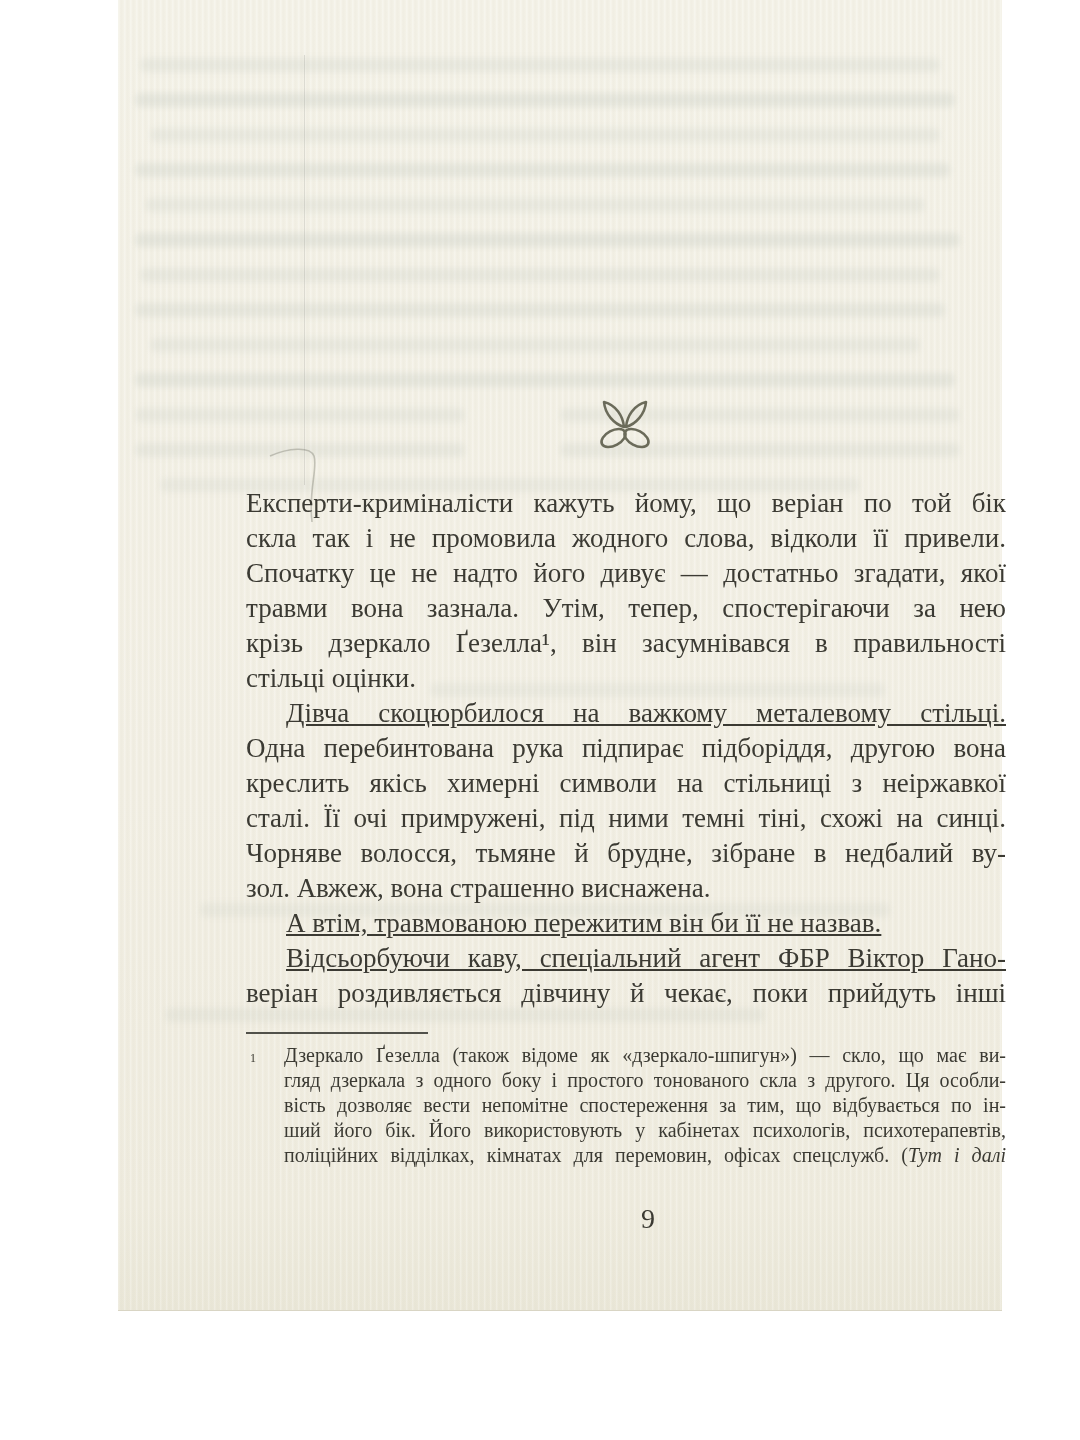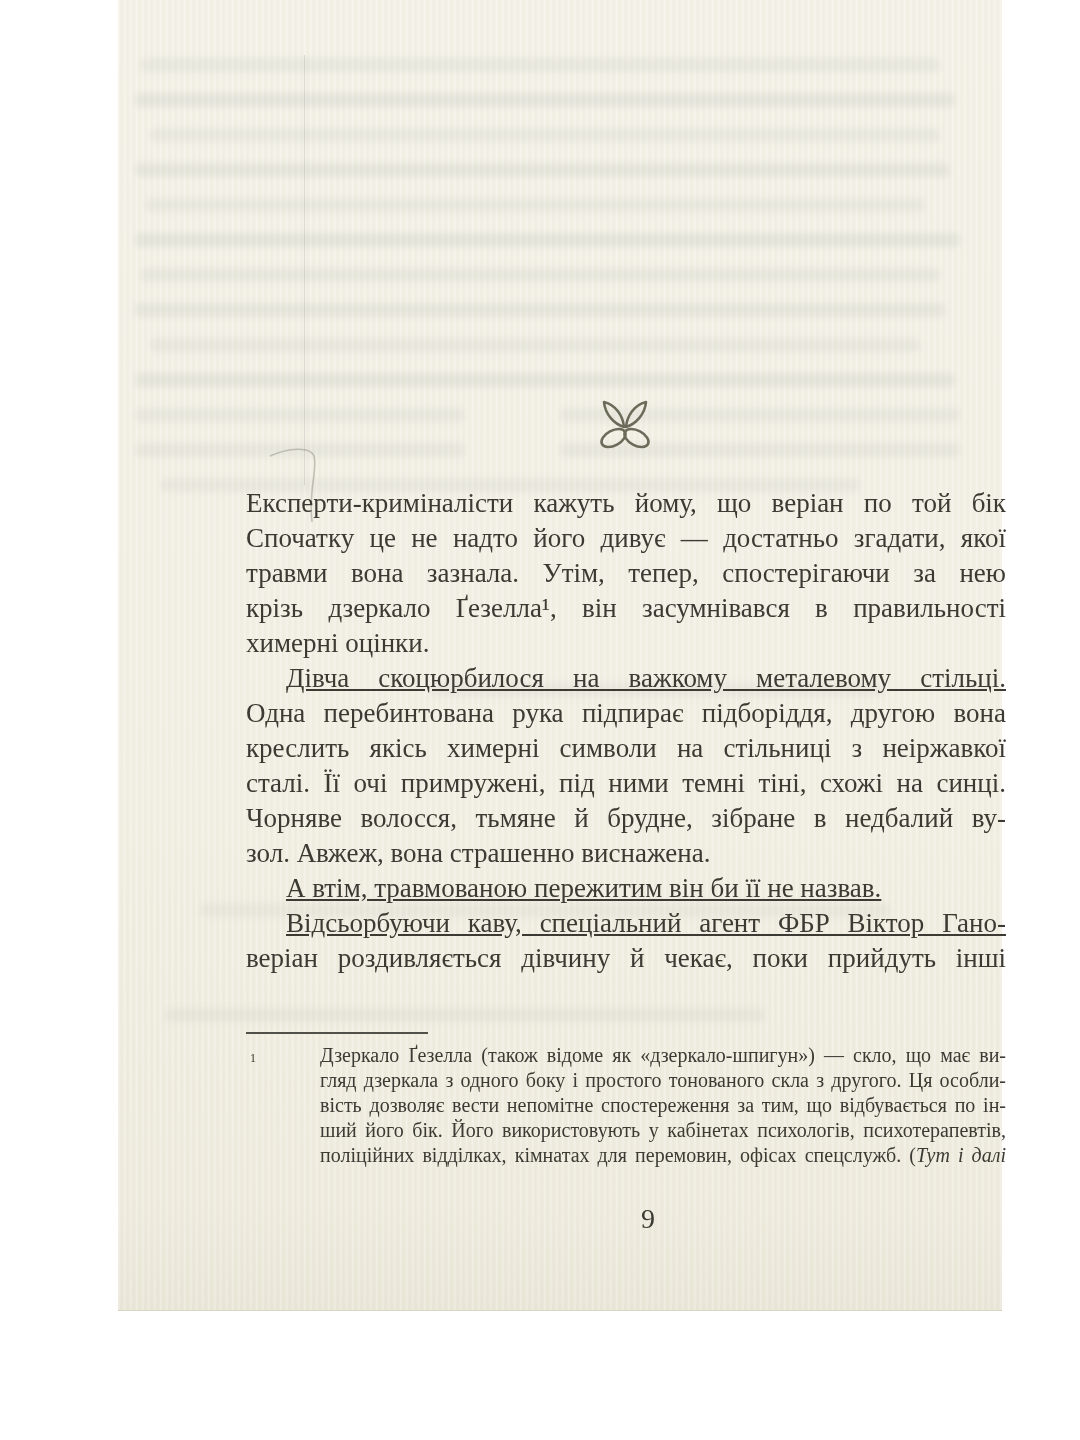--- a/index.html
+++ b/index.html
@@ -41,21 +41,21 @@
     position:absolute; left:128px; top:1032px; width:182px; height:2px;
     background:#51514a;
   }
   .footnote {
     position:absolute; left:128px; top:1043px; width:760px;
     font-size:20px; line-height:25px; color:#3b3a33;
   }
   .fn-marker { position:absolute; left:4px; top:3px; font-size:12px; color:#3b3a33; }
   .fn-text { margin-left:38px; }
   .fn-line { height:25px; overflow:hidden; text-align:left; }
-  .fn-line.j { text-align:justify; text-align-last:justify;margin-left:36px; }
+  .fn-line.j { text-align:justify; text-align-last:justify; }
   .fn-line .it { font-style:italic; }
   .page-number {
     position:absolute; left:128px; top:1203px; width:760px;
     box-sizing:border-box; padding-left:44px;
     text-align:center; font-size:28px; color:#3b3a33;
   }
 </style>
 </head>
 <body>
 
@@ -93,24 +93,25 @@
       <path d="M29,31 C19,28 10,18 9,6 C21,9 28,20 29,31 Z"></path>
       <path d="M31,31 C41,28 50,18 51,6 C39,9 32,20 31,31 Z"></path>
       <ellipse cx="18.5" cy="42" rx="13" ry="7.5" transform="rotate(-28 18.5 42)"></ellipse>
       <ellipse cx="41.5" cy="42" rx="13" ry="7.5" transform="rotate(28 41.5 42)"></ellipse>
     </g>
   </svg>
 
   <div class="body-text" id="body-host">
       <div>
         <div class="line j">Експерти-криміналісти кажуть йому, що веріан по той бік</div>
+        <div class="line j">скла так і не промовила жодного слова, відколи її привели.</div>
         <div class="line j">Спочатку це не надто його дивує — достатньо згадати, якої</div>
         <div class="line j">травми вона зазнала. Утім, тепер, спостерігаючи за нею</div>
         <div class="line j">крізь дзеркало Ґезелла¹, він засумнівався в правильності</div>
-        <div class="line">химерні оцінки.</div>
+        <div class="line">стільці оцінки.</div>
       </div>
       <div>
         <div class="line j ind">Дівча скоцюрбилося на важкому металевому стільці.</div>
         <div class="line j">Одна перебинтована рука підпирає підборіддя, другою вона</div>
         <div class="line j">креслить якісь химерні символи на стільниці з неіржавкої</div>
         <div class="line j">сталі. Її очі примружені, під ними темні тіні, схожі на синці.</div>
         <div class="line j">Чорняве волосся, тьмяне й брудне, зібране в недбалий ву-</div>
         <div class="line">зол. Авжеж, вона страшенно виснажена.</div>
       </div>
       <div>

